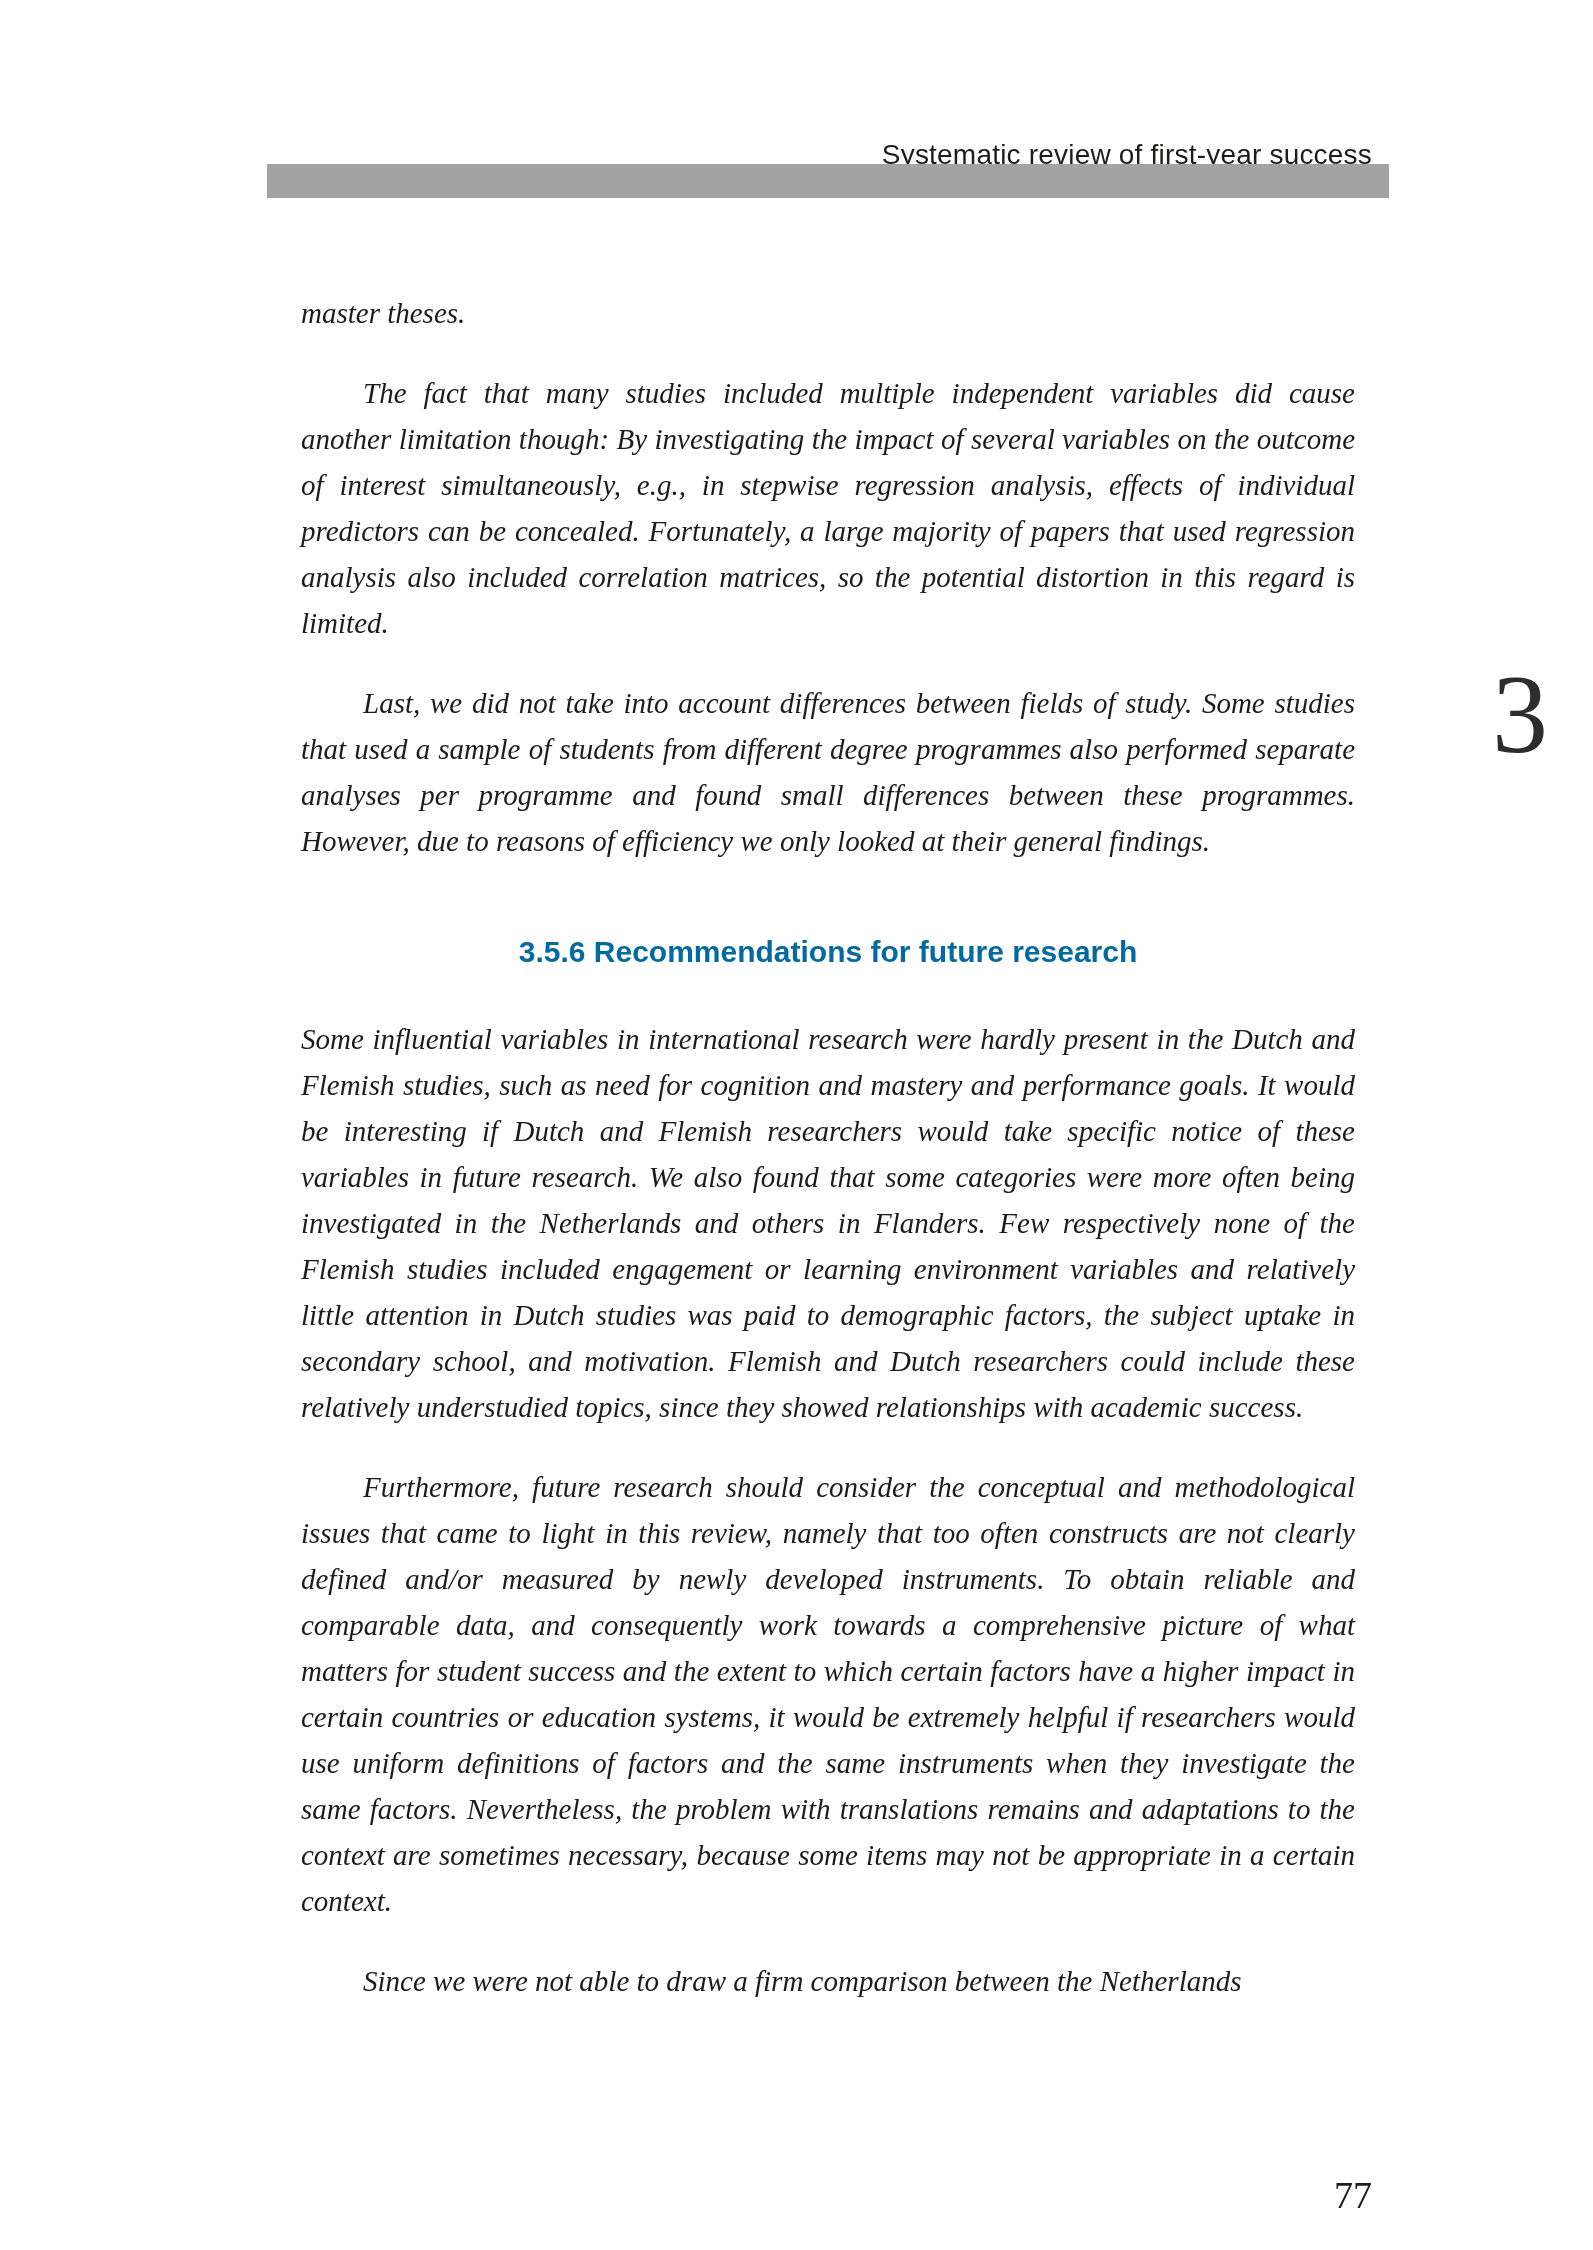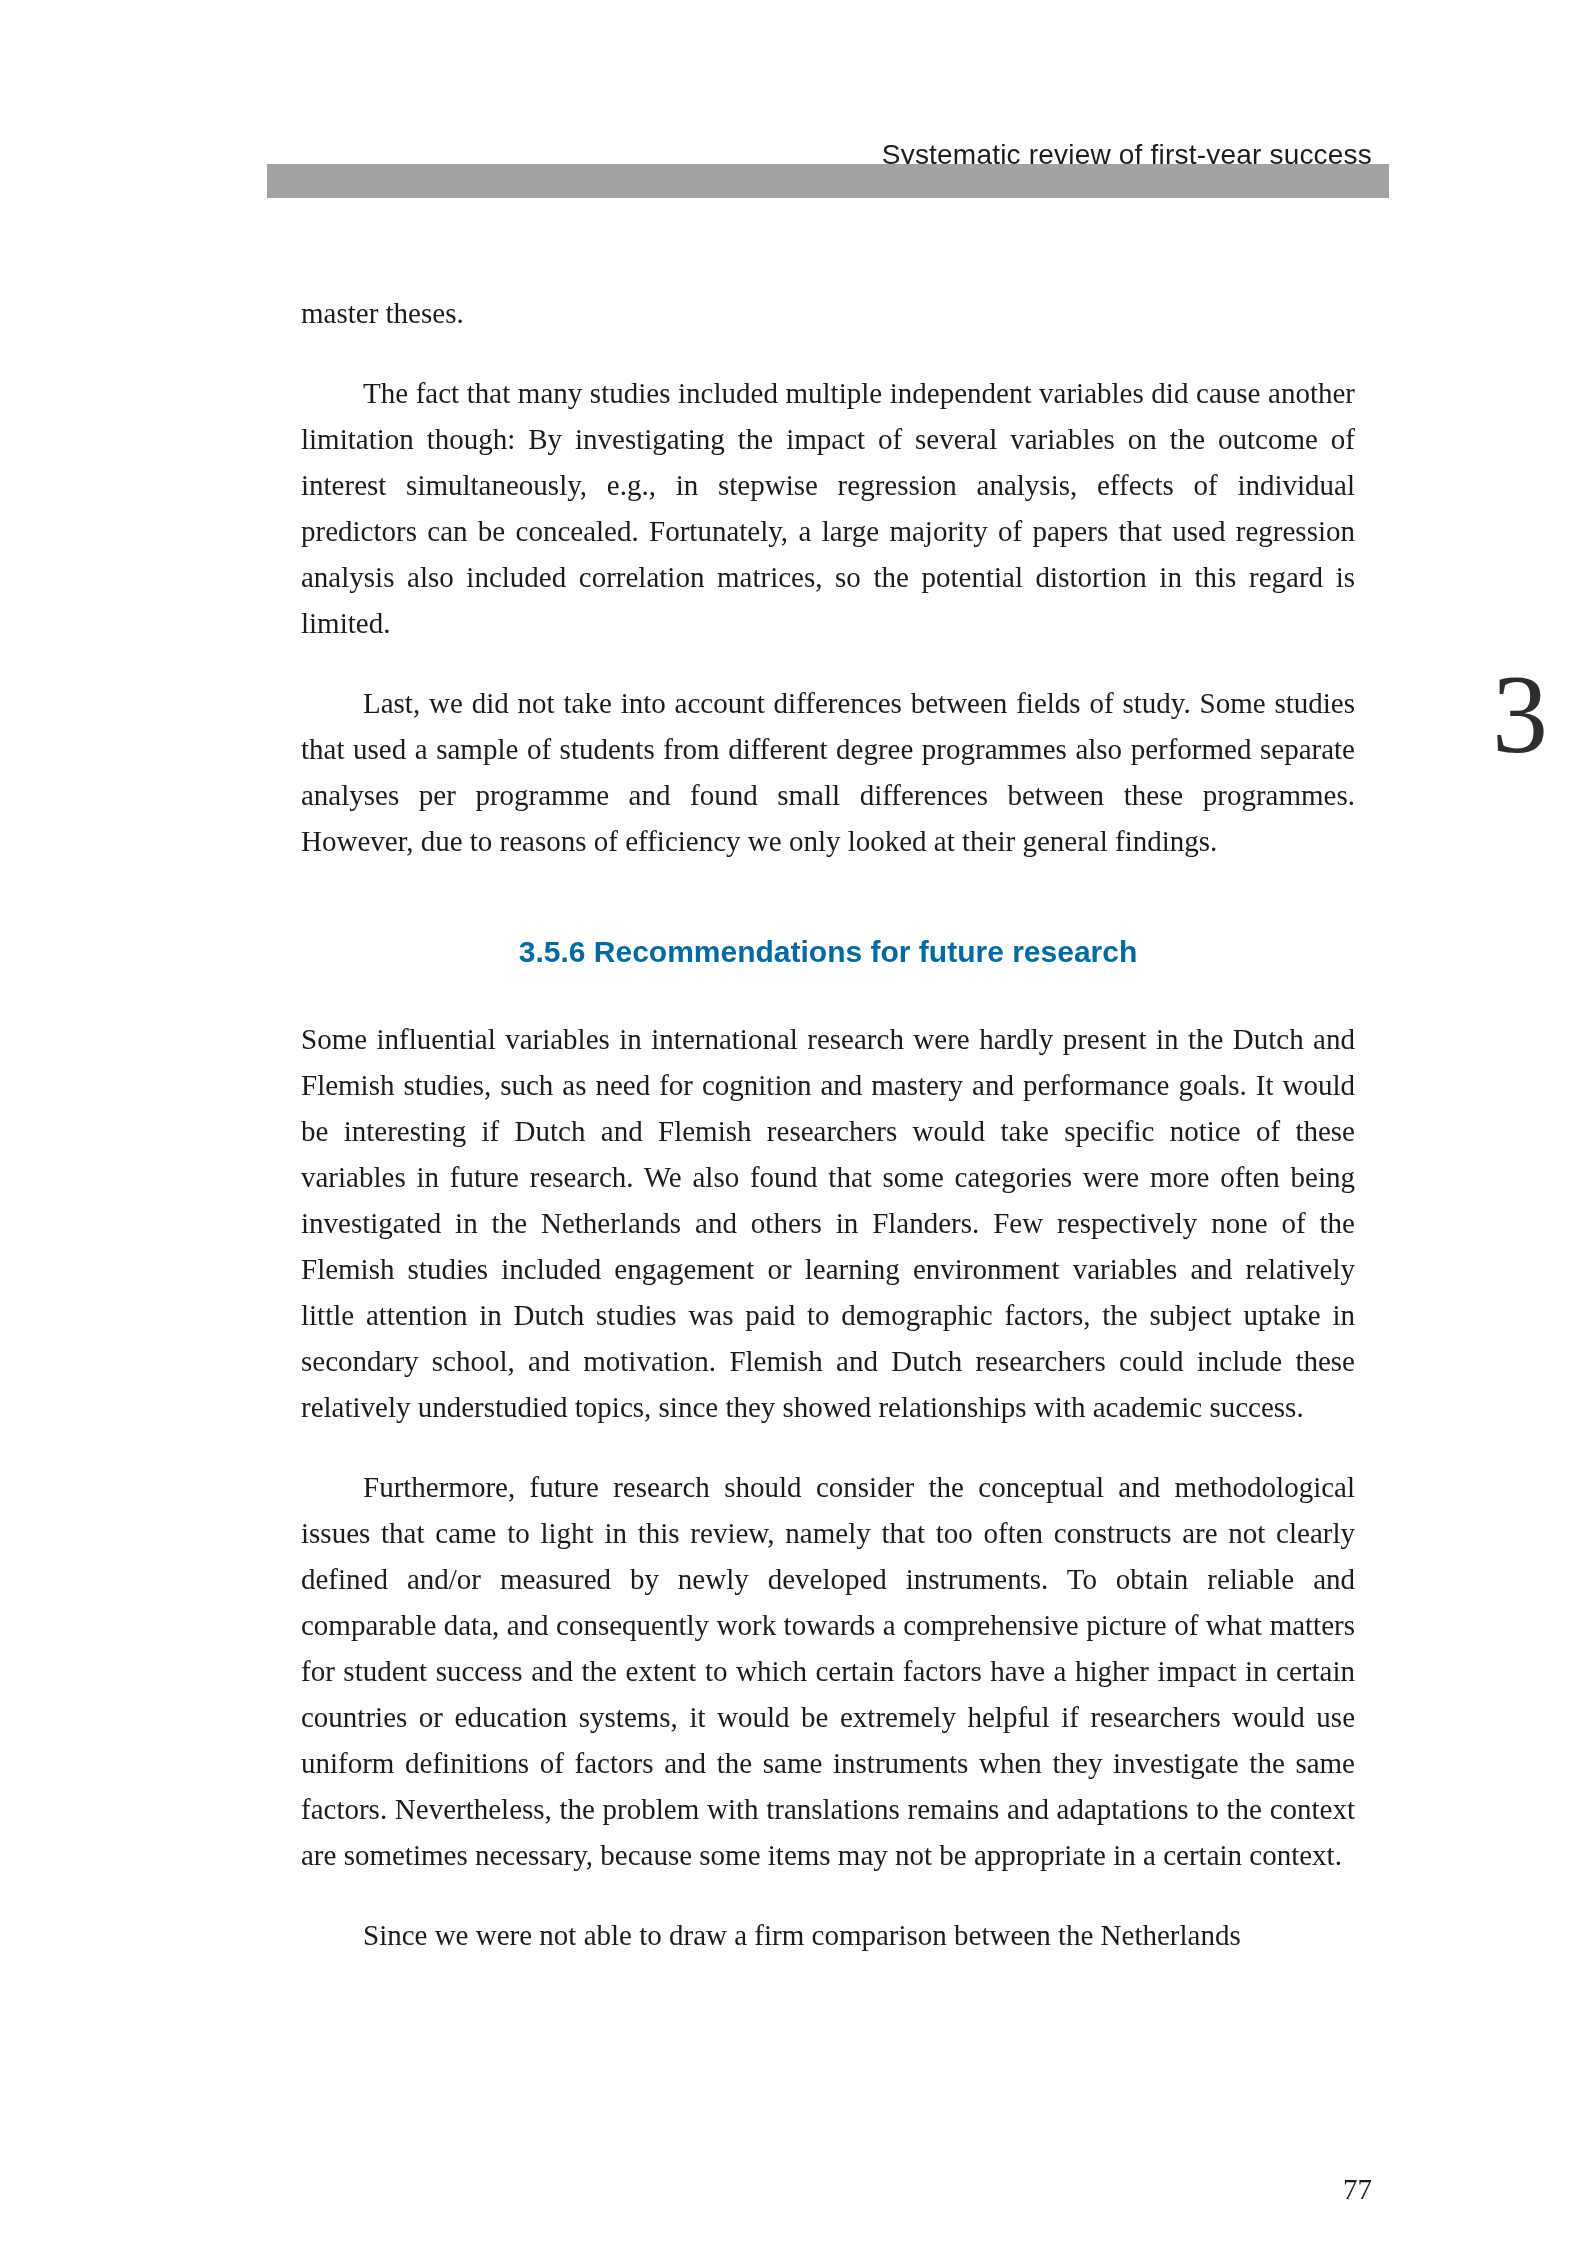--- a/index.html
+++ b/index.html
@@ -59,40 +59,40 @@
     top: 222px;
     left: 233px;
     width: 1122px;
     font-family: "Liberation Serif", serif;
     font-size: 29px;
     line-height: 46px;
     color: #1c1c1c;
     text-align: justify;
   }
 
-  .body-text p { margin: 0; }
+  .body-text p { margin: 0; font-style: italic; }
   .body-text p.indent { text-indent: 62px; }
 
   .section-heading {
     font-family: "Liberation Sans", sans-serif;
     font-weight: 700;
     font-size: 30px;
     line-height: 40px;
     color: #0369a1;
     margin-top: 34px;
     margin-bottom: 10px;
     text-align: center;
   }
 
   .page-number {
     position: absolute;
     top: 2122px;
     right: 238px;
     font-family: "Liberation Serif", serif;
-    font-size: 29px;
+    font-size: 38px;
     color: #1c1c1c;
   }
 </style>
 </head>
 <body>
 
 <div class="page">
 
   <div class="running-header">Systematic review of first-year success</div>
 

